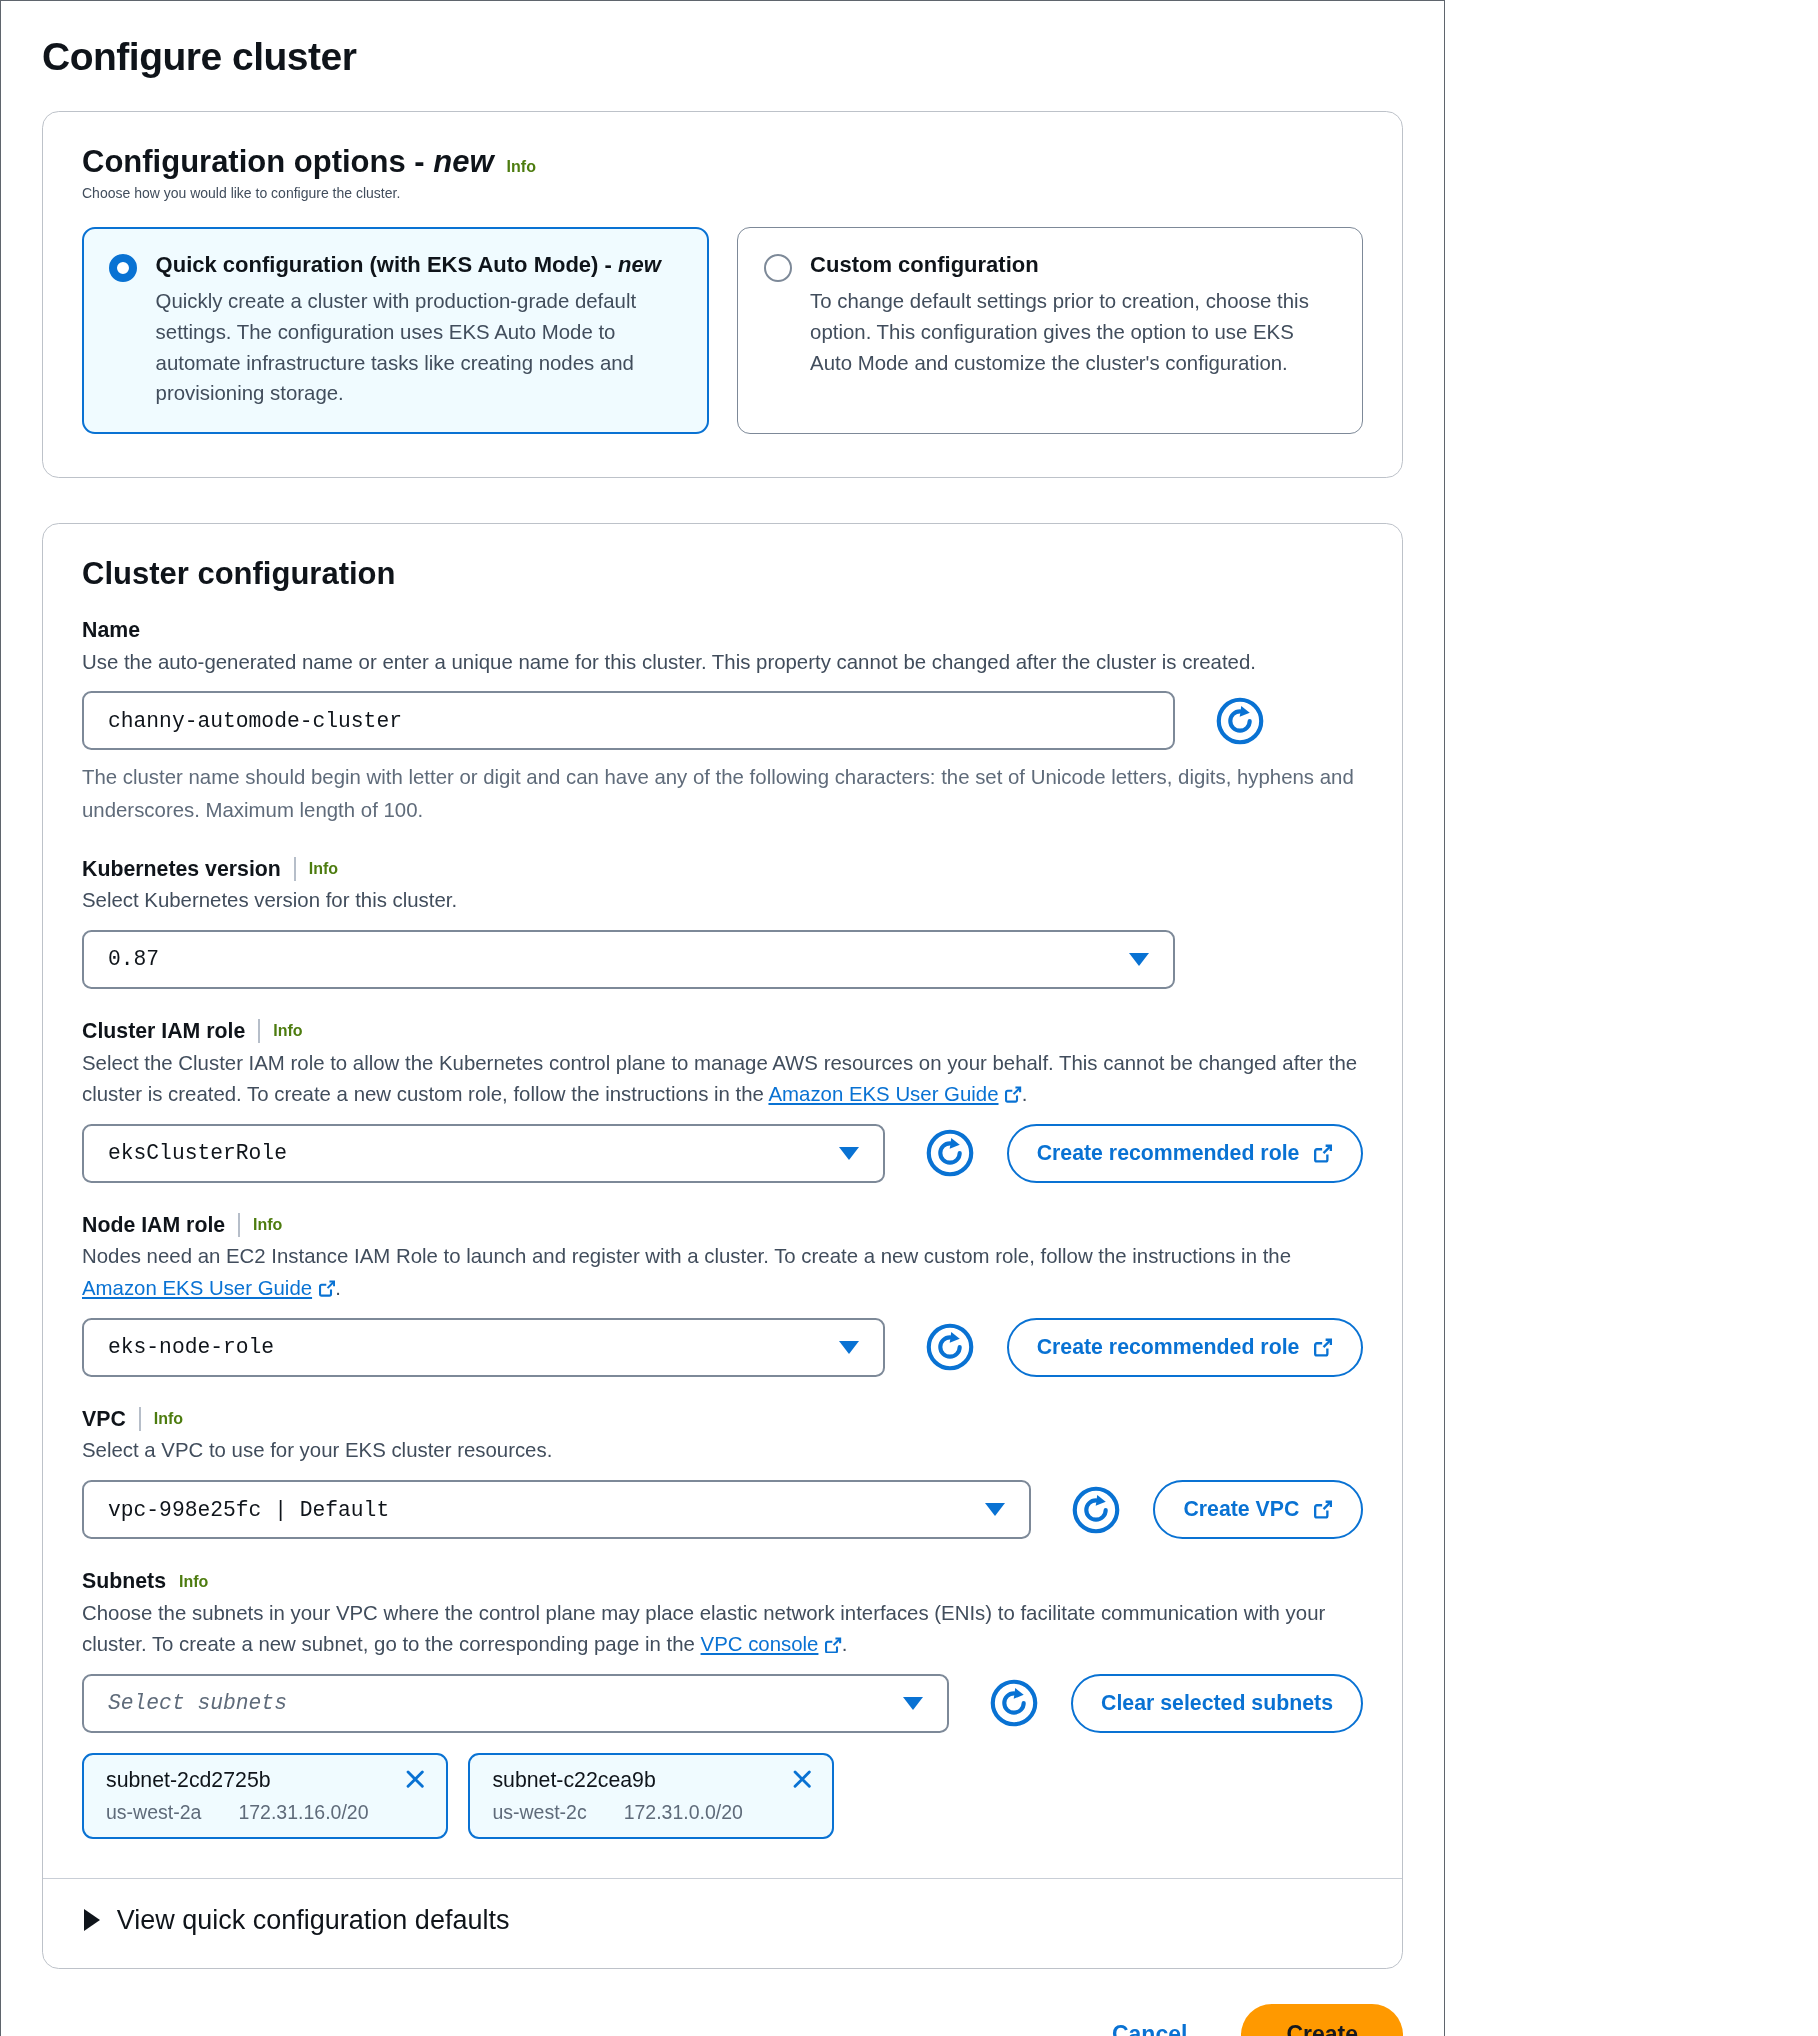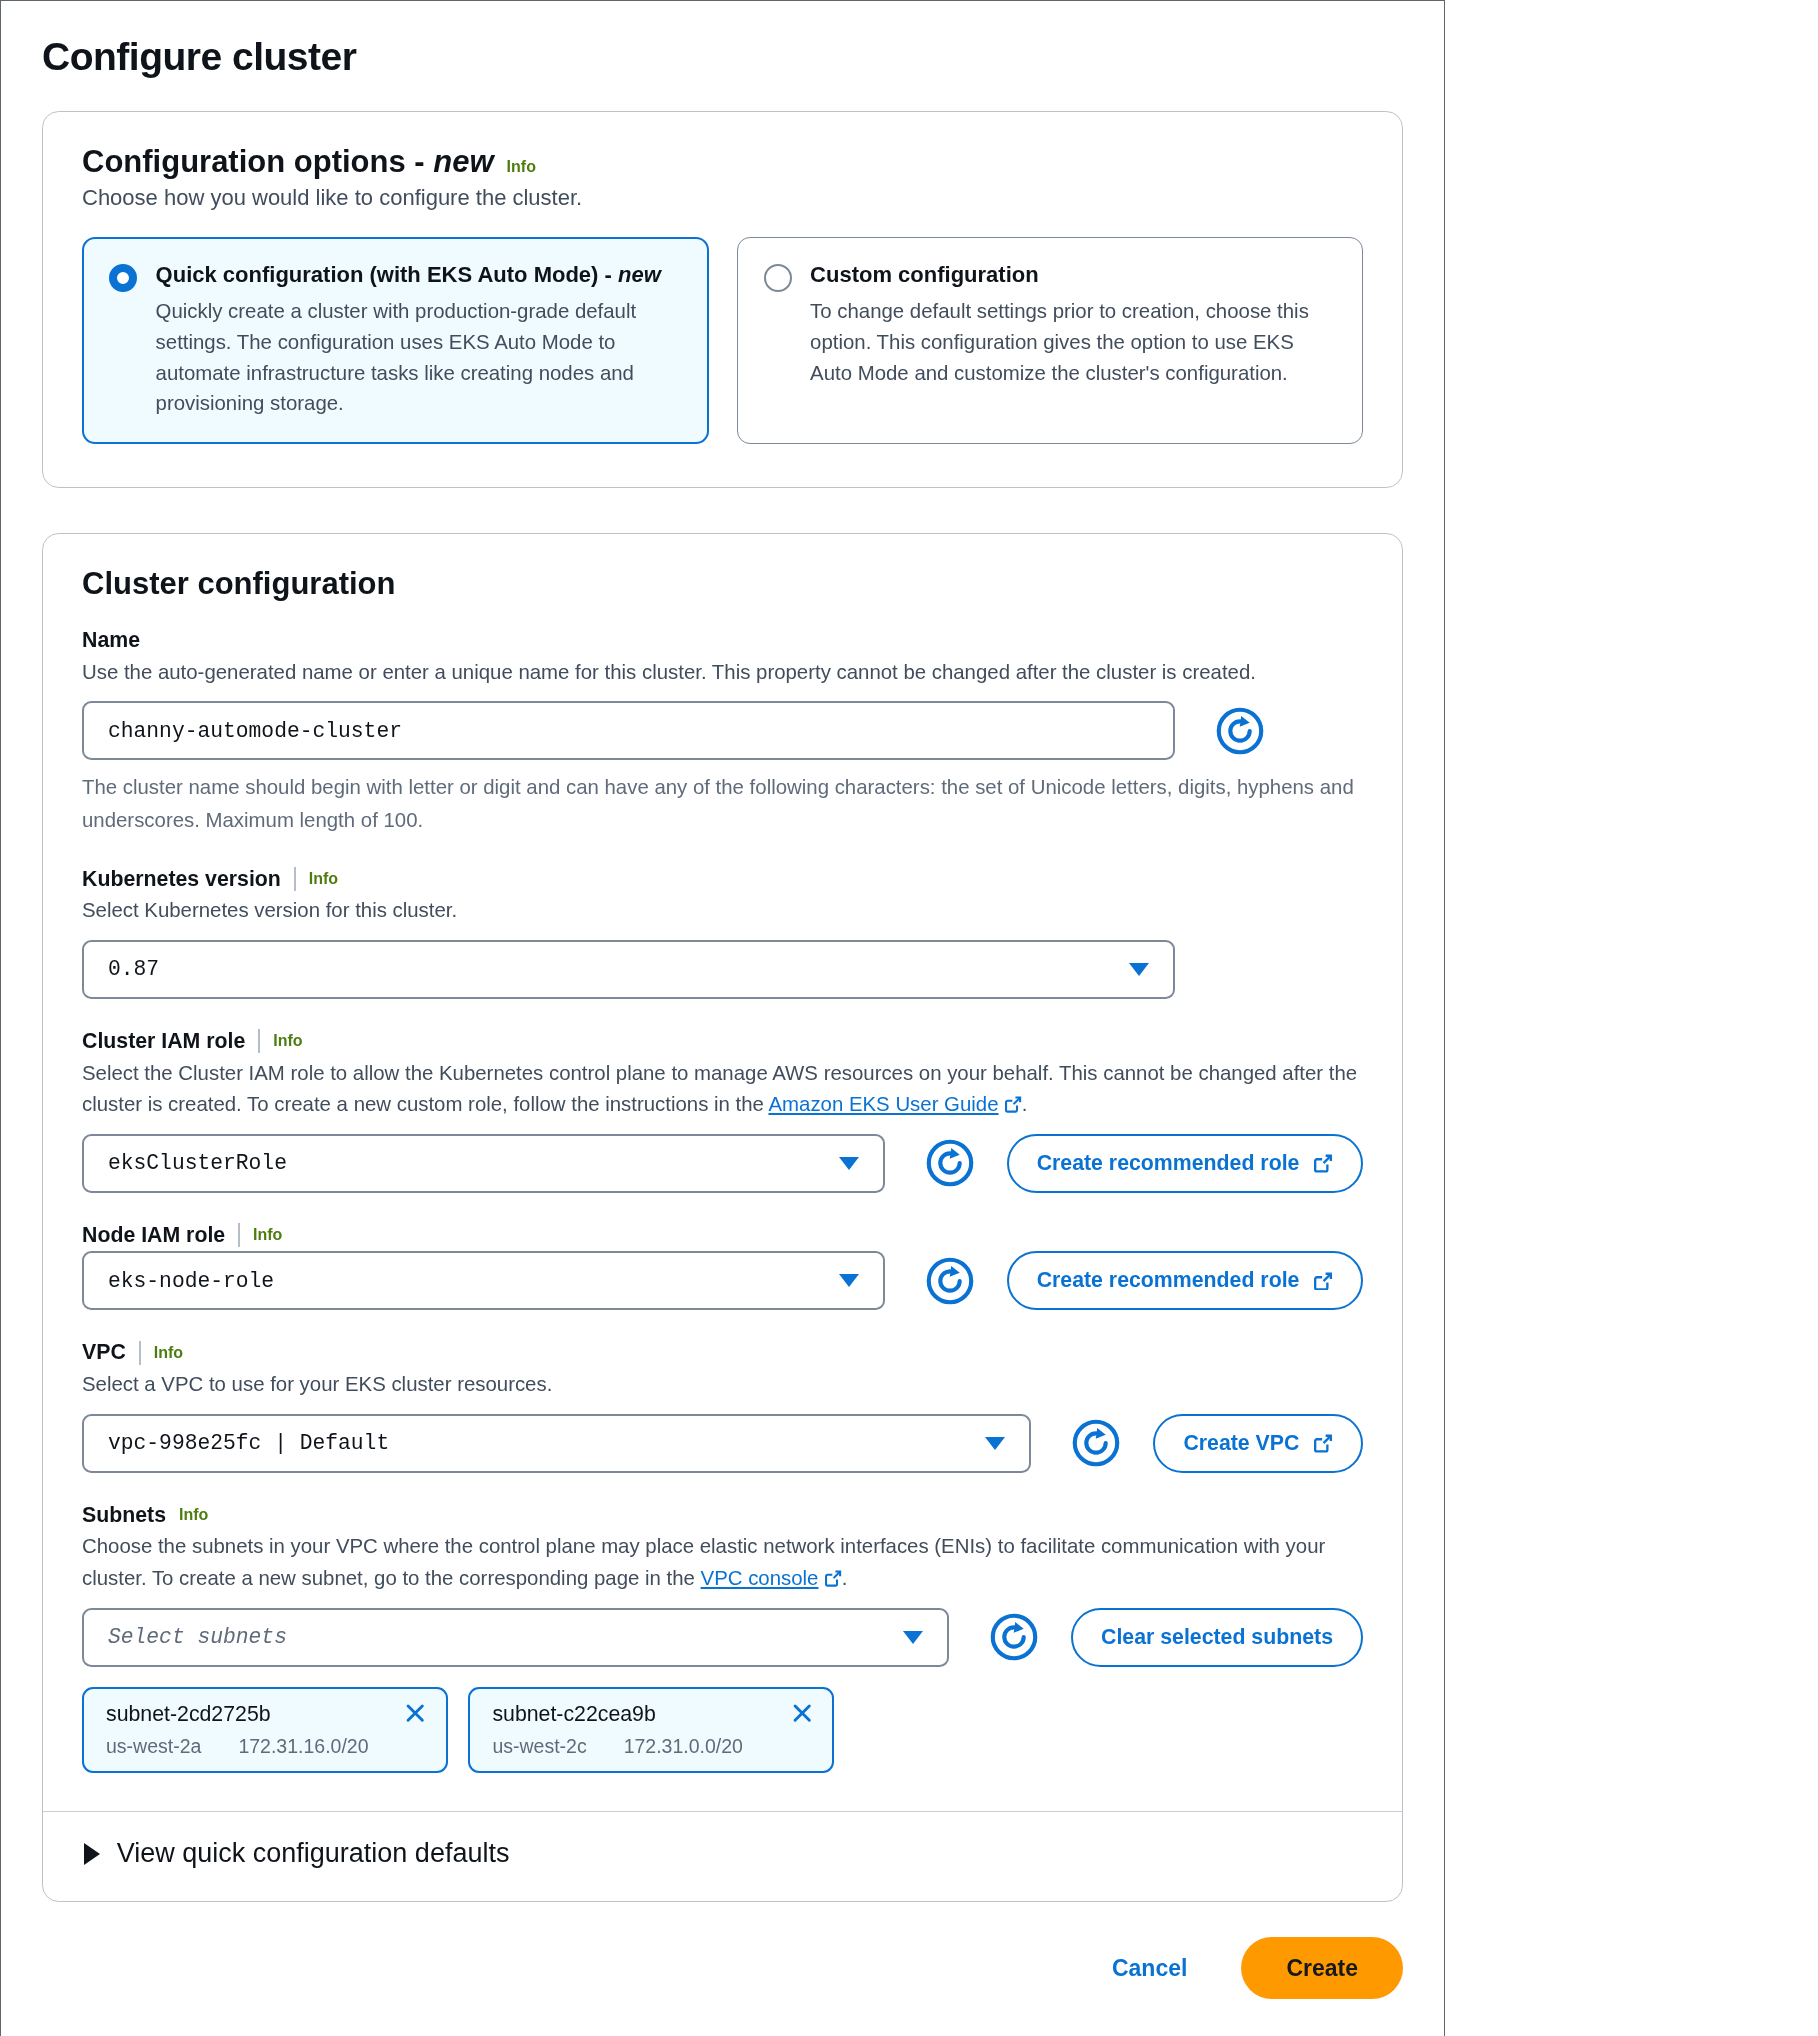--- a/index.html
+++ b/index.html
@@ -13,21 +13,21 @@
   h1.page-title { font-size:39px; font-weight:bold; margin:15px 0 32px 0; letter-spacing:-0.5px; }
 
   .card { border:1.9px solid #bdc2c9; border-radius:16.7px; background:#fff; }
   .card-options { padding:32px 39px 43px 39px; margin-bottom:45px; }
   .card-cluster { padding:32px 0 0 0; }
   .card-cluster .inner { padding:0 39px 5.6px 39px; }
 
   h2.section-heading { font-size:31px; font-weight:bold; margin:0 0 5.6px 0; display:flex; align-items:baseline; gap:13px; }
   h2.section-heading em { font-style:italic; }
   .info-link { color:#4d7c0f; font-weight:bold; font-size:16px; text-decoration:none; cursor:pointer; }
-  .section-desc { font-size:22px; color:#414d5c; margin:5.6px 0 26px 0; }
+  .section-desc { font-size:14px; color:#414d5c; margin:5.6px 0 26px 0; }
 
   .tiles { display:flex; gap:28px; }
   .tile { flex:1; border:1.9px solid #7d8998; border-radius:13px; padding:24px 26px; display:flex; gap:18.6px; background:#fff; cursor:pointer; }
   .tile.selected { border:2.8px solid #0972d3; background:#f0fbff; padding:23px 25px; }
   .radio { width:28px; height:28px; border-radius:50%; flex:none; margin-top:1.9px; background:#fff; }
   .radio.checked { border:8.3px solid #0972d3; }
   .radio.unchecked { border:2.8px solid #7d8998; }
   .tile-title { font-size:22px; font-weight:bold; display:block; margin-bottom:8.3px; }
   .tile-title em { font-style:italic; }
   .tile-desc { font-size:20.4px; color:#414d5c; line-height:1.5; display:block; }
@@ -190,20 +190,23 @@
           </button>
         </div>
       </div>
 
       <div class="field">
         <div class="label-row">
           <span class="field-label">Node IAM role</span>
           <span class="sep"></span>
           <a class="info-link">Info</a>
         </div>
+        <p class="field-desc"><span>Nodes need an EC2 Instance IAM Role to launch and register with a cluster. To create a new custom role, follow the instructions in the </span><a class="text-link"><span class="lbl">Amazon EKS User Guide</span><svg class="ext-ico" width="16.7" height="16.7" viewBox="0 0 16 16" style="color:#0972d3">
+                <use href="#ext-glyph"></use>
+              </svg></a><span>.</span></p>
         <div class="control-row">
           <div class="select">
             <span class="value">eks-node-role</span>
             <span class="caret"></span>
           </div>
           <button class="icon-btn">
             <svg width="48" height="48" viewBox="0 0 52 52">
                 <use href="#refresh-glyph"></use>
               </svg>
           </button>

